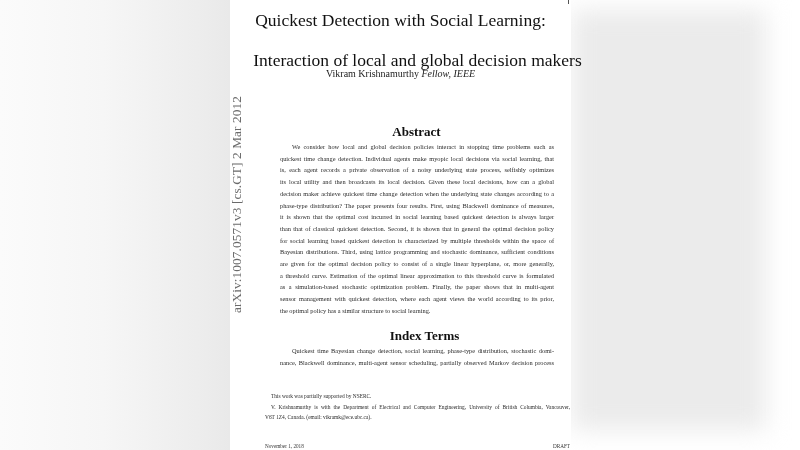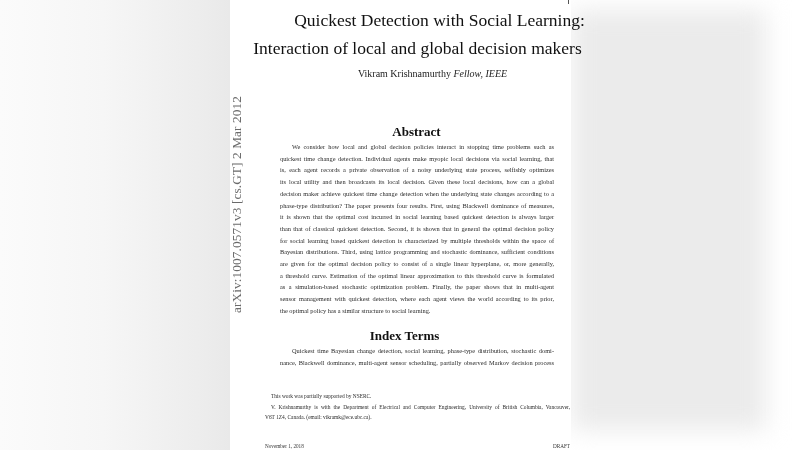--- a/index.html
+++ b/index.html
@@ -47,29 +47,28 @@
     background: #555;
   }
   .title {
     position: absolute;
     left: 0; width: 341px;
     text-align: center;
     font-size: 17.5px;
     white-space: nowrap;
     color: #111;
   }
-  .title.l1 { top: 10px; left: 0; padding-left: 39px; }
-  .title.l2 { top: 38px; left: 17px; }
+  .title.l1 { top: 10px; left: 0; }
+  .title.l2 { top: 50px; left: 17px; }
   .author {
     position: absolute;
     top: 68px; left: 0; width: 341px;
     text-align: center;
     font-size: 10px;
     color: #222;
-    margin-left: 32px;
   }
   .author .aff { font-style: italic; }
   .arxiv {
     position: absolute;
     left: 229px; top: 313px;
     width: 216px;
     transform-origin: 0 0;
     transform: rotate(-90deg);
     font-size: 13.3px;
     color: #6a6a6a;
@@ -78,21 +77,21 @@
   }
   .heading {
     position: absolute;
     left: 0; width: 341px;
     text-align: center;
     font-weight: bold;
     font-size: 13px;
     color: #111;
   }
   .heading.abs { top: 124px; left: 16px; }
-  .heading.idx { top: 328px; left: 4px; }
+  .heading.idx { top: 328px; left: 24px; }
   .para {
     position: absolute;
     left: 50px;
     width: 274px;
     font-size: 6.35px;
     line-height: 11.7px;
     text-align: justify;
     color: #2a2a2a;
   }
   .para .ln {

